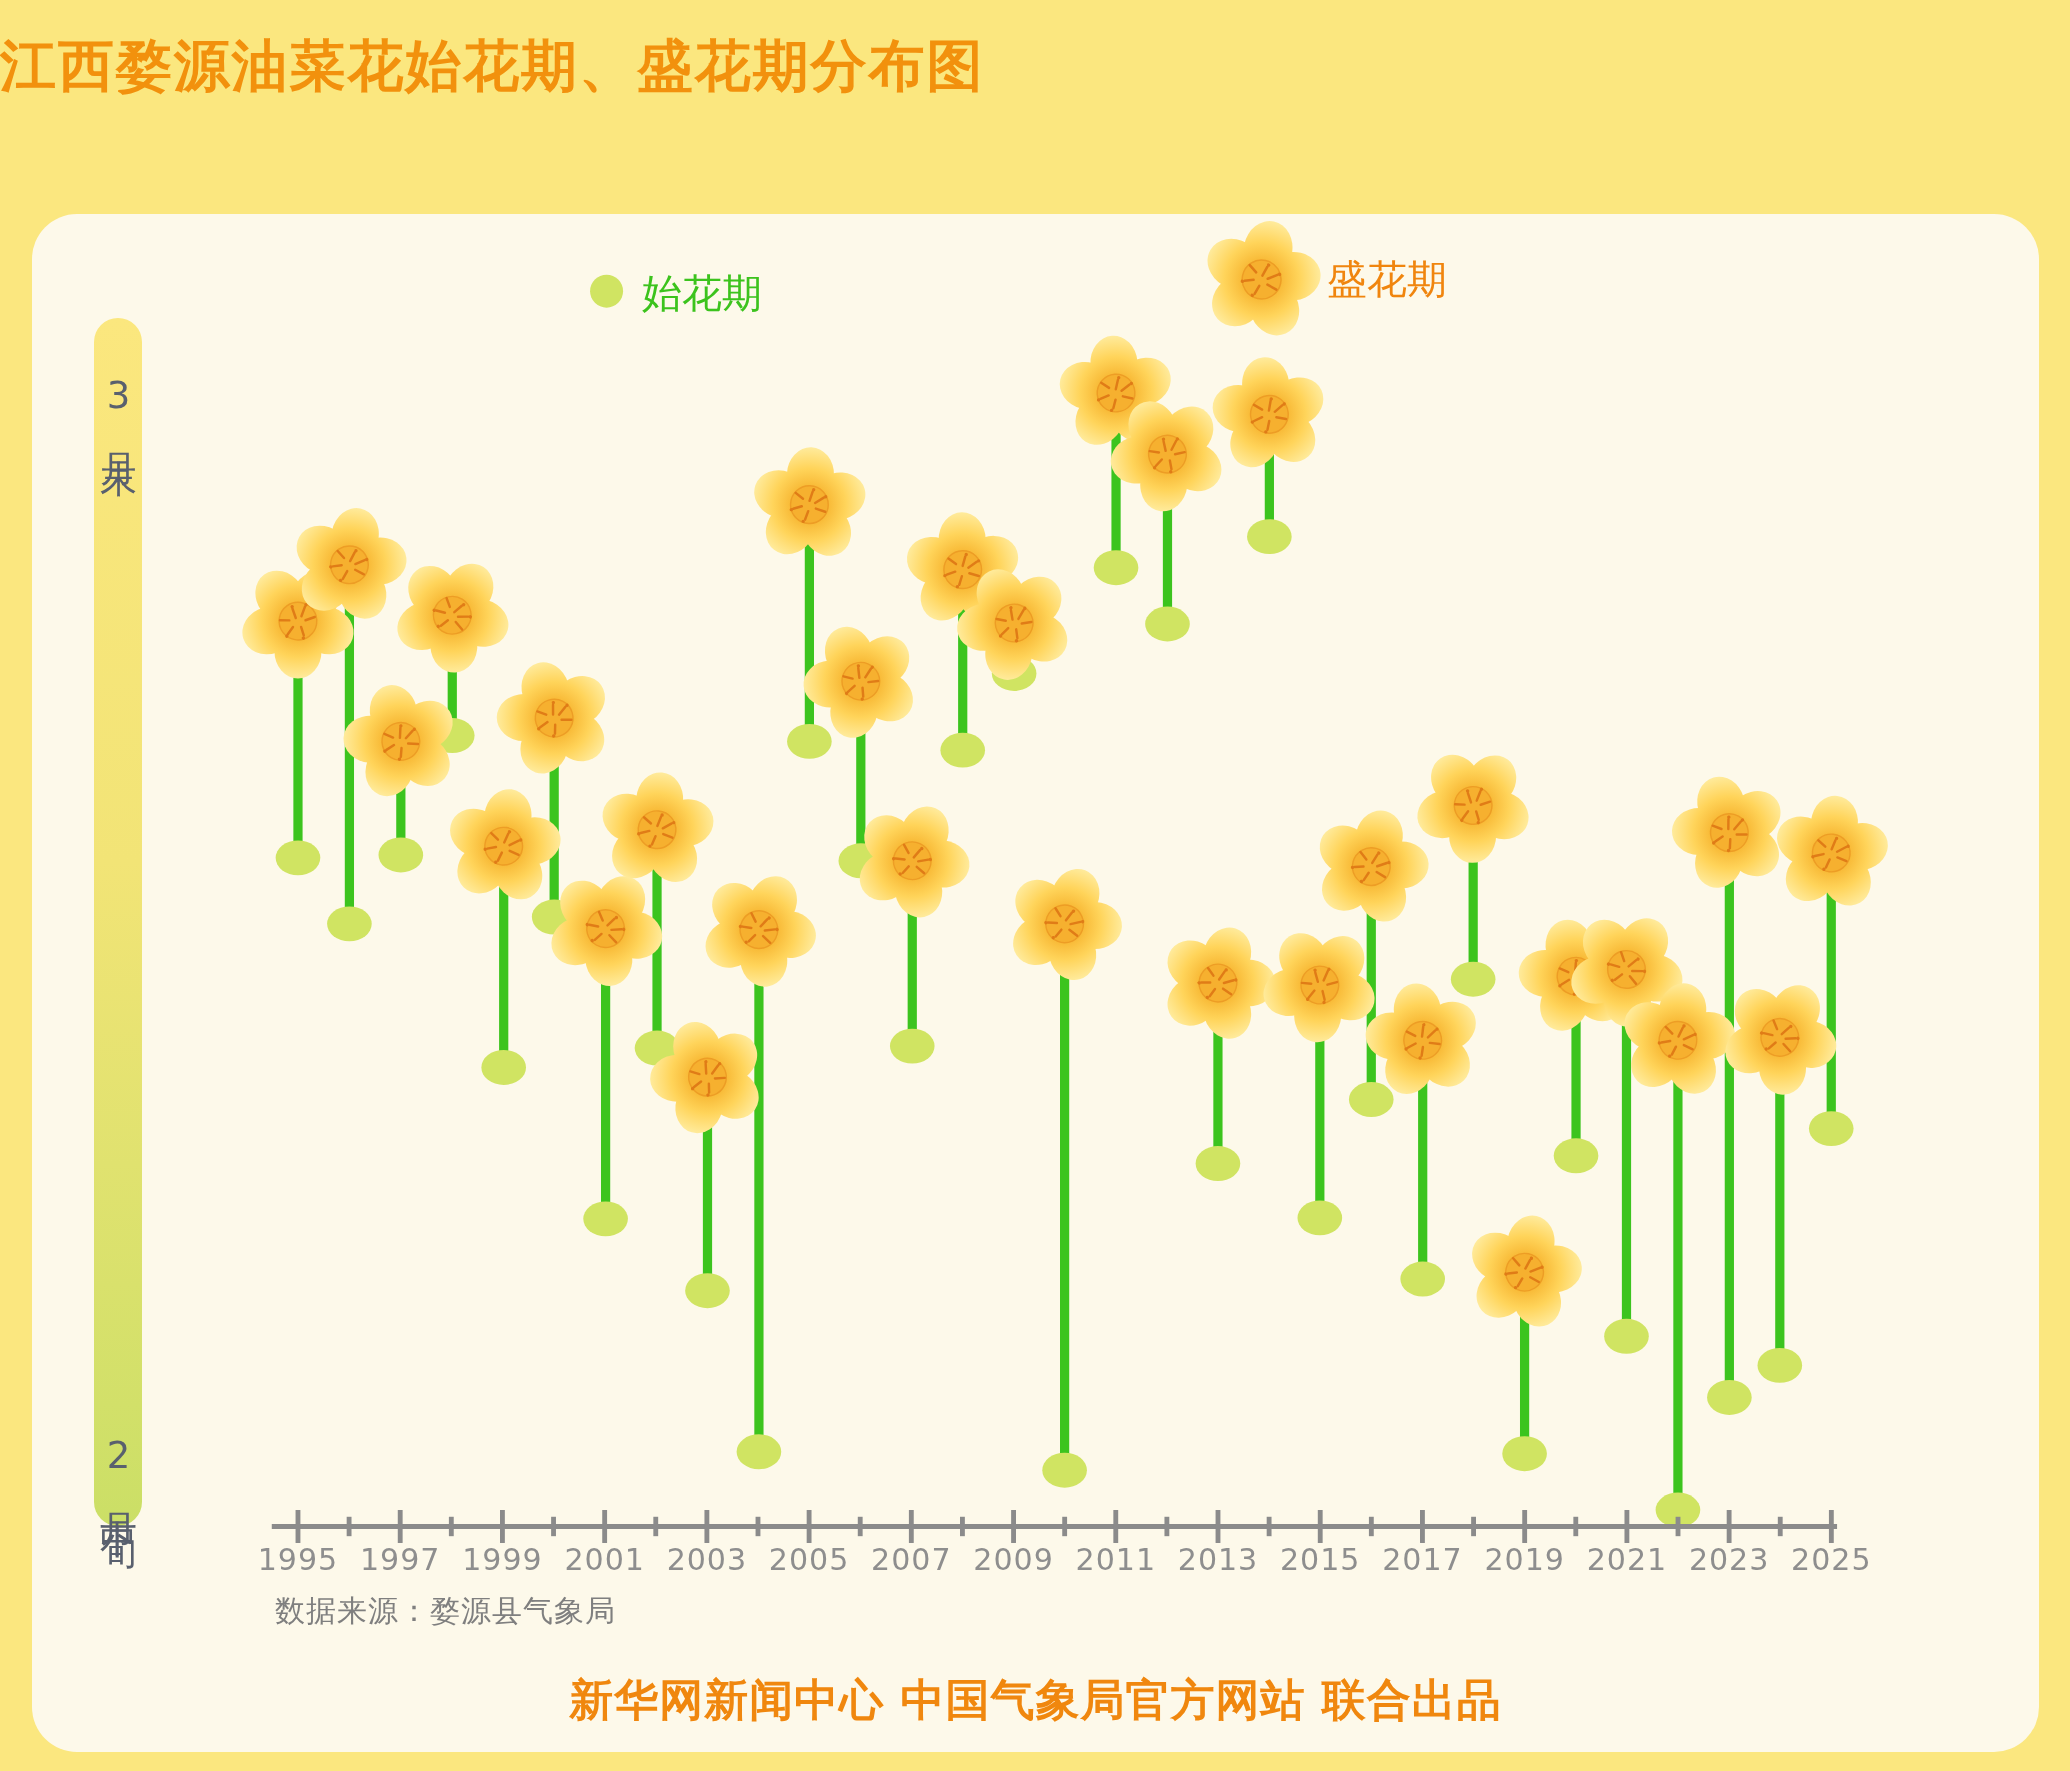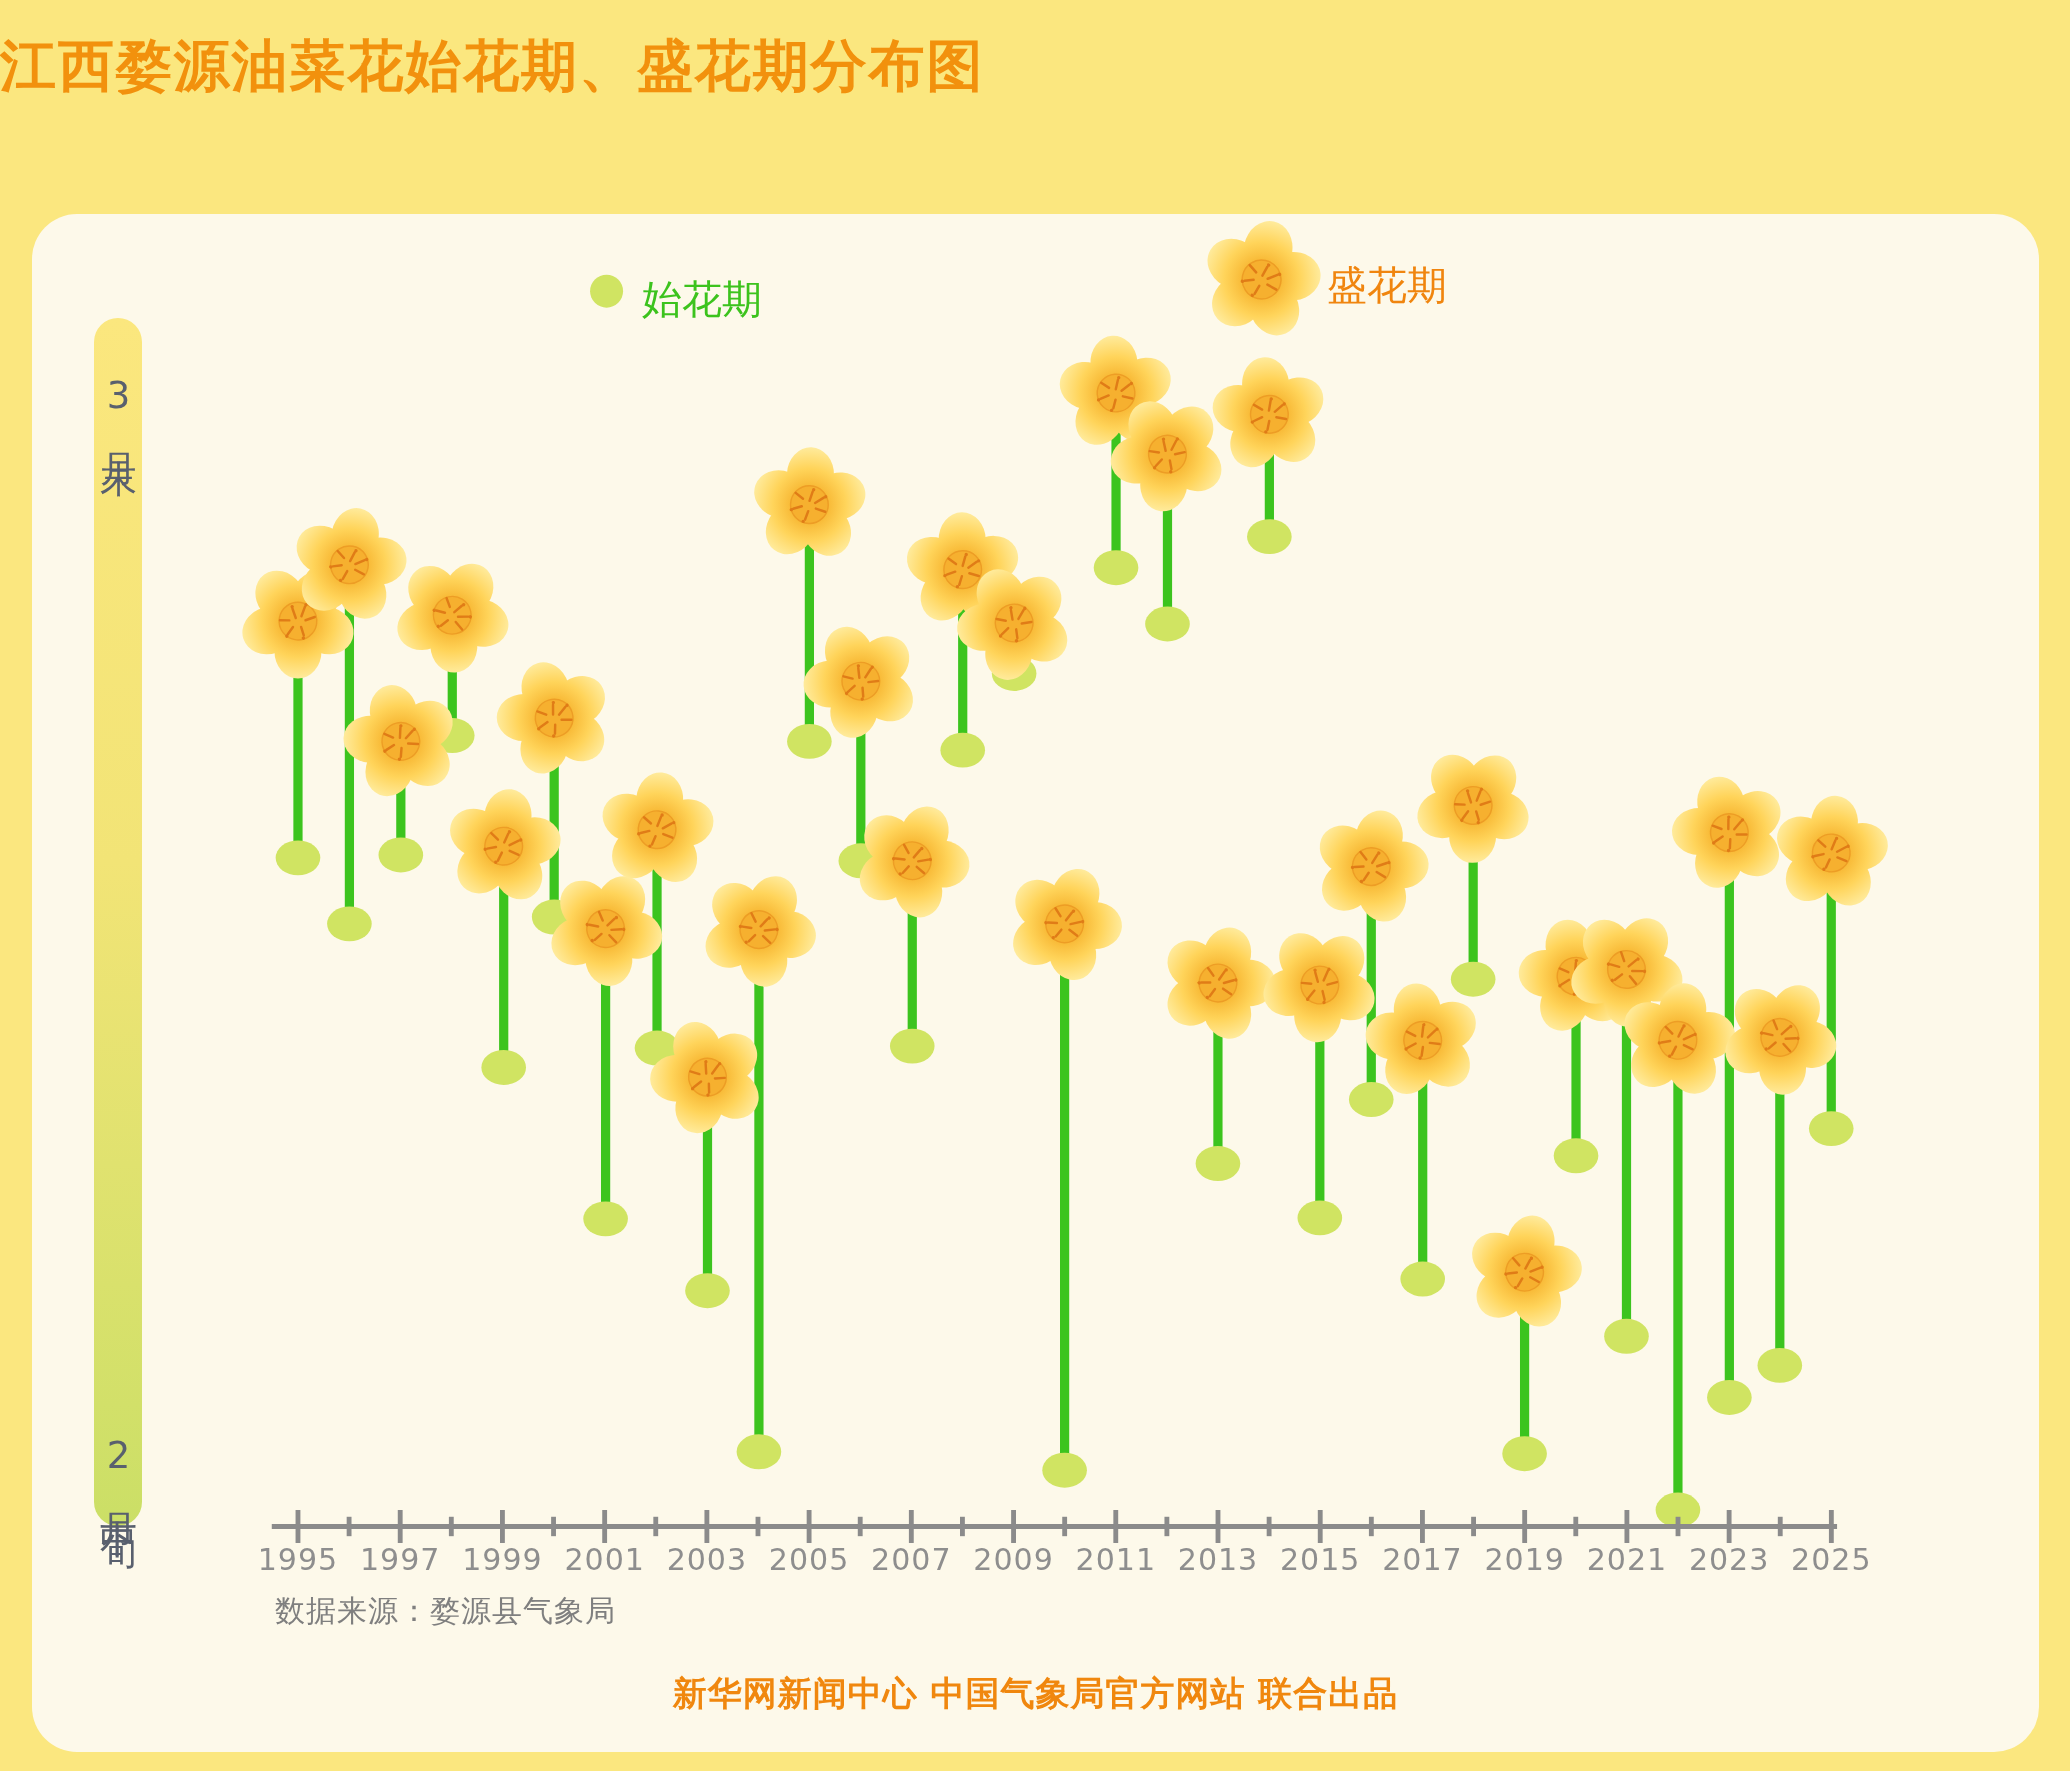--- a/index.html
+++ b/index.html
@@ -13,42 +13,42 @@
     background:#FDF9EA;border-radius:45px;
   }
   .page-title{
     position:absolute;left:0;top:29px;width:100%;text-align:left;
     font-size:56px;font-weight:700;color:#F2910D;letter-spacing:1.9px;
   }
   .page-subtitle{
     position:absolute;left:0;top:103px;width:100%;text-align:center;
     font-size:41px;font-weight:700;color:#F49D12;letter-spacing:1px;
   }
-  .legend-label{position:absolute;font-size:40px;font-weight:500;white-space:nowrap;margin-top:6px;}
+  .legend-label{position:absolute;font-size:40px;font-weight:500;white-space:nowrap;}
   .legend-label.start{left:642px;top:266px;color:#3CC31D;}
   .legend-label.peak{left:1327px;top:252px;color:#F0850E;}
   .ybar{
     position:absolute;left:94px;top:318px;width:48px;height:1208px;border-radius:24px;
     background:linear-gradient(180deg,#FBE77E 0%,#F2E476 45%,#E0E26F 70%,#CBDF66 100%);
   }
   .ybar .ylab{
     position:absolute;left:50%;transform:translateX(-50%);
     writing-mode:vertical-rl;text-orientation:upright;
     font-size:37px;color:#59606E;letter-spacing:6.8px;white-space:nowrap;
   }
   .ybar .ylab.top{top:56px;}
   .ybar .ylab.bottom{bottom:15.5px;}
   .chart-svg{position:absolute;left:0;top:0;width:2071px;height:1772px;}
   .source-note{
     position:absolute;left:275px;top:1591px;
     font-size:30px;color:#7F7F7F;letter-spacing:1px;
   }
   .footer-credit{
     position:absolute;left:0;top:1671px;width:100%;text-align:center;
-    font-size:34px;font-weight:600;color:#F0870E;letter-spacing:1px;
+    font-size:44px;font-weight:600;color:#F0870E;letter-spacing:1px;
   }
 </style>
 </head>
 <body>
 
 <div class="stage">
 
   <div class="page-title">江西婺源油菜花始花期、盛花期分布图</div>
 
   <div class="panel"></div>

